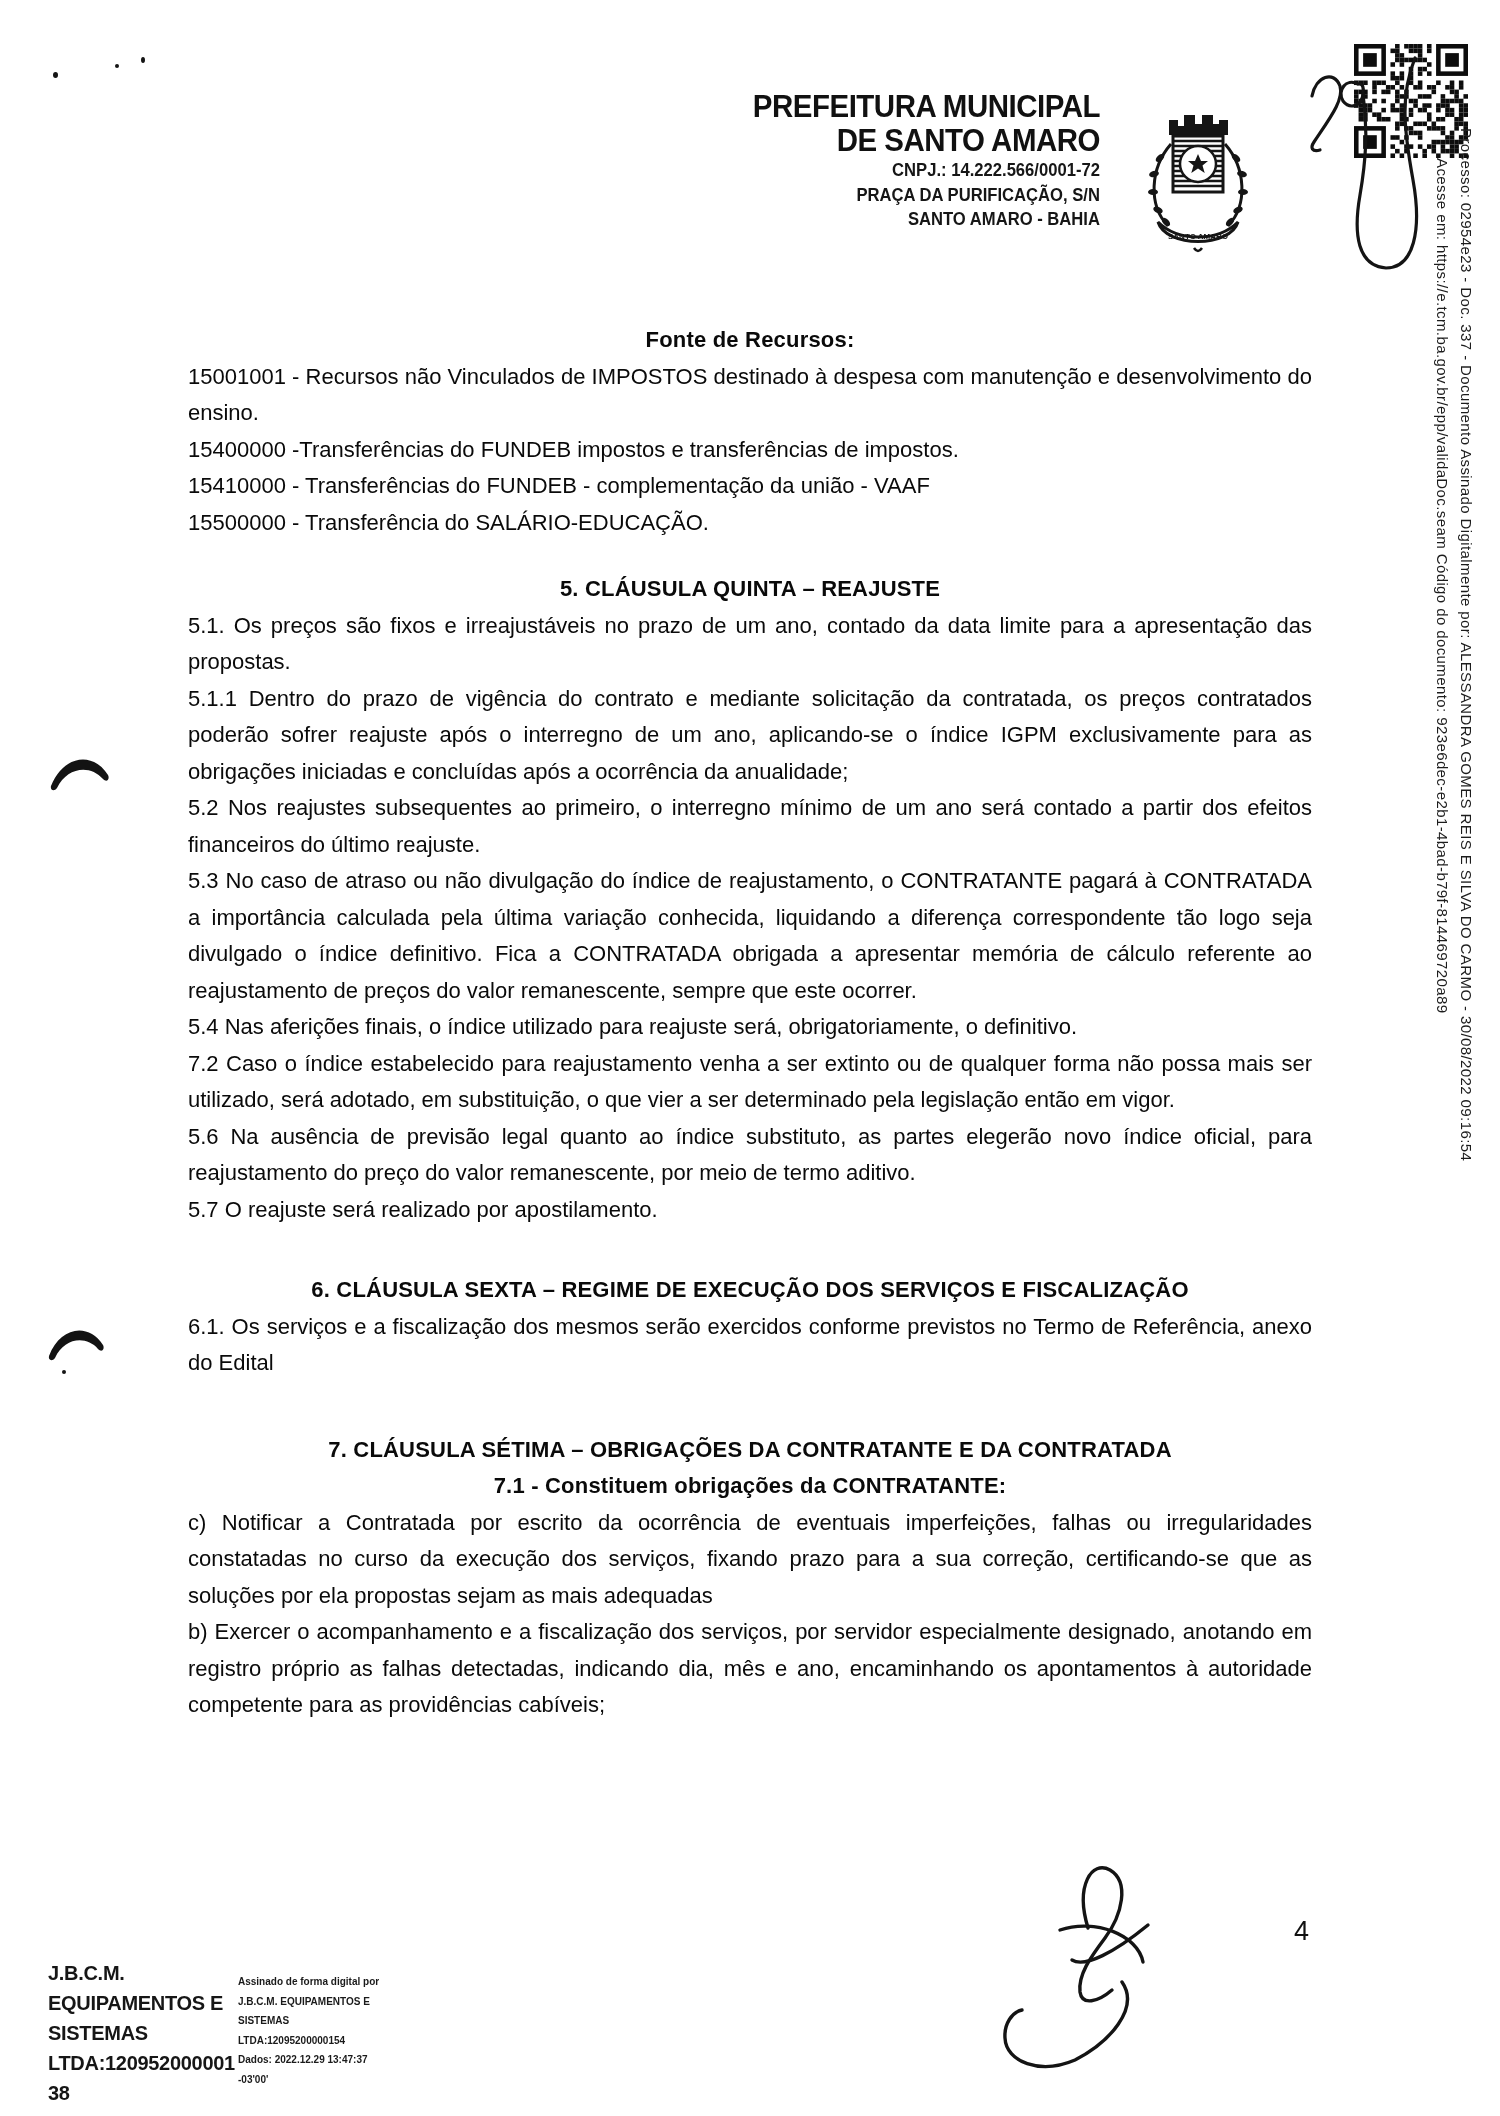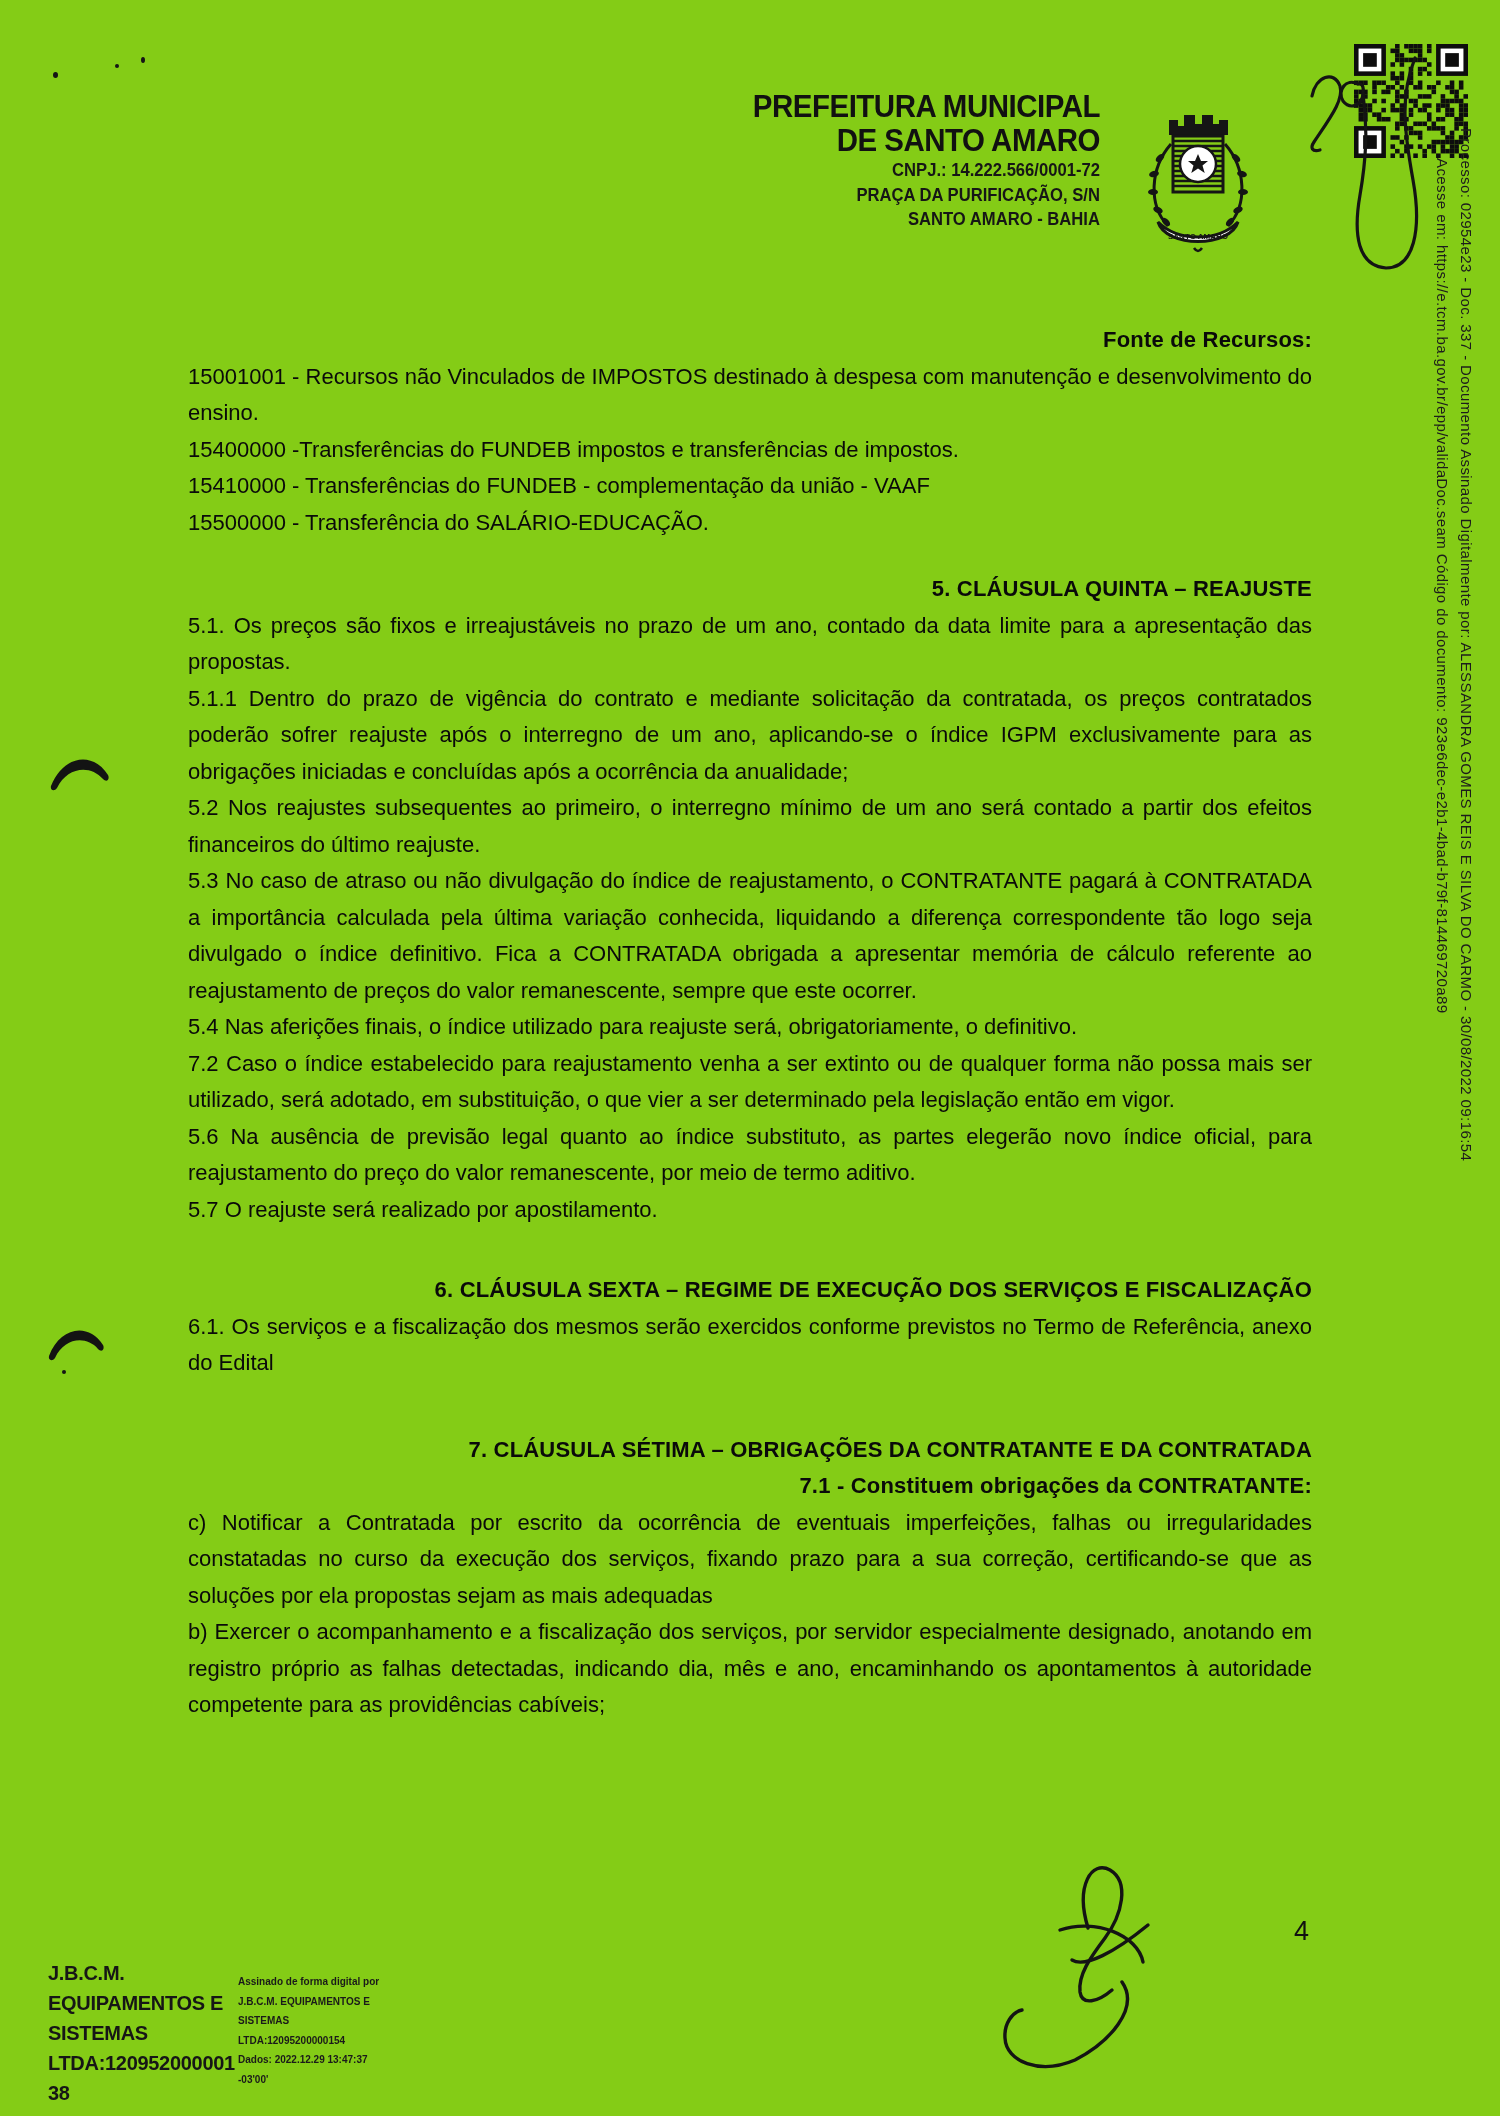--- a/index.html
+++ b/index.html
@@ -1,33 +1,33 @@
 <!DOCTYPE html>
 <html><head>
 <meta charset="utf-8">
 <style>
   html,body{margin:0;padding:0;background:#888;}
-  .page{position:relative;width:1500px;height:2116px;background:#84cc16;margin:0 auto;
+  .page{position:relative;width:1500px;height:2116px;background:#ffffff;margin:0 auto;
         font-family:"Liberation Sans",sans-serif;color:#0b0b0b;overflow:hidden;}
   
   .letterhead{position:absolute;left:520px;top:90px;width:580px;text-align:right;
               transform:scaleX(0.95);transform-origin:100% 0;}
   .lh-org{font-weight:700;font-size:31px;line-height:34px;letter-spacing:-0.5px;color:#111;}
   .lh-meta{font-weight:700;font-size:17.5px;line-height:24.5px;color:#161616;}
   .seal{position:absolute;left:1138px;top:110px;}
   
   .qr{position:absolute;left:1354px;top:44px;}
   .vline{position:absolute;writing-mode:vertical-rl;font-size:15px;letter-spacing:0.4px;
          color:#1c1c1c;white-space:nowrap;}
   .vline.outer{left:1458px;top:128px;}
   .vline.inner{left:1434px;top:158px;}
   
   main{position:absolute;left:188px;top:322px;width:1124px;}
   main p{margin:0;font-size:22px;line-height:36.5px;text-align:justify;color:#0a0a0a;}
-  main p.b{font-weight:700;text-align:right;letter-spacing:0.2px;}
+  main p.b{font-weight:700;text-align:center;letter-spacing:0.2px;}
   .gap-a{margin-top:30px !important;}
   .gap-b{margin-top:44px !important;}
   .gap-c{margin-top:50px !important;}
   .gap-d{margin-top:18px !important;}
   
   .stamp-big{position:absolute;left:48px;top:1958px;font-size:20px;line-height:30px;
              font-weight:700;color:#161616;letter-spacing:-0.3px;}
   .stamp-small{position:absolute;left:238px;top:1972px;font-size:10px;line-height:19.5px;
                font-weight:700;color:#1a1a1a;}
   .page-number{position:absolute;left:1294px;top:1916px;font-size:27px;color:#111;}

